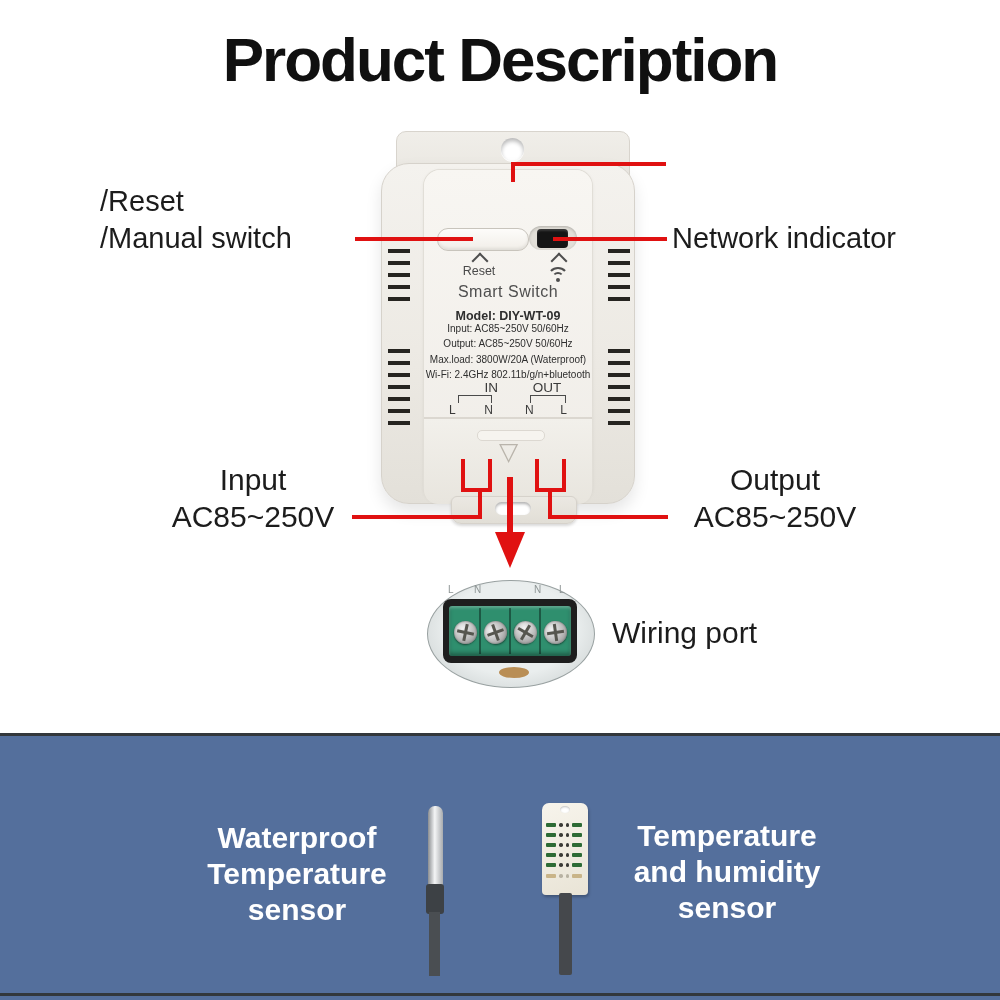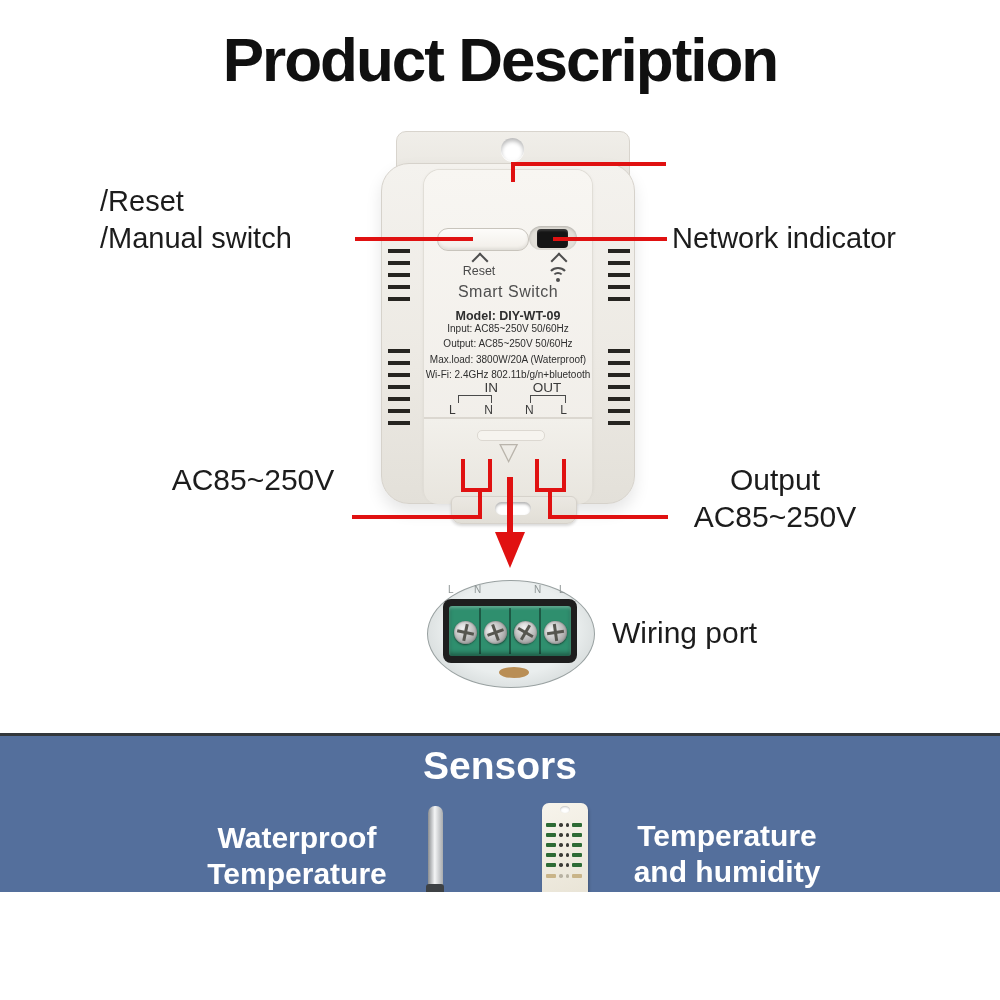--- a/index.html
+++ b/index.html
@@ -1,16 +1,16 @@
 <!DOCTYPE html>
 <html><head>
 <meta charset="utf-8">
 <style>
   html,body{margin:0;padding:0;background:#fff;}
-  .canvas{position:relative;width:1000px;height:892px;background:#fff;overflow:hidden;
+  .canvas{position:relative;width:1000px;height:1000px;background:#fff;overflow:hidden;
           font-family:"Liberation Sans","DejaVu Sans",sans-serif;color:#1c1c1c;}
   .layer{position:absolute;inset:0;}
   .abs{position:absolute;}
 
   
   #page-title{position:absolute;left:0;top:24px;width:1000px;text-align:center;
     font-size:62px;font-weight:700;letter-spacing:-2px;color:#101010;}
 
   
   #tab-top{position:absolute;left:396px;top:131px;width:232px;height:52px;
@@ -226,20 +226,21 @@
     <div id="arrow-head"></div>
   </div>
 
   <div class="layer">
     <div id="lbl-reset-group" class="callout">
       <div>/Reset</div>
       <div>/Manual switch</div>
     </div>
     <div id="lbl-net" class="callout">Network indicator</div>
     <div id="lbl-input" class="volt-block">
+      <div>Input</div>
       <div>AC85~250V</div>
     </div>
     <div id="lbl-output" class="volt-block">
       <div>Output</div>
       <div>AC85~250V</div>
     </div>
     <div id="lbl-wiring" class="callout">Wiring port</div>
   </div>
 
   <div class="layer">
@@ -257,21 +258,20 @@
     <div id="sc-1" class="screw"></div>
     <div id="sc-2" class="screw"></div>
     <div id="sc-3" class="screw"></div>
     <div id="port-tan"></div>
   </div>
 
   <div class="layer">
     <div id="panel"></div>
     <div id="pline-top" class="panel-line"></div>
     <div id="pline-bot" class="panel-line"></div>
-    <div id="sensors-heading">Sensors</div>
 
     <div id="cap-waterproof" class="cap">
       <div>Waterproof</div>
       <div>Temperature</div>
       <div>sensor</div>
     </div>
 
     <div id="probe-metal"></div>
     <div id="probe-sleeve"></div>
     <div id="probe-cable"></div>

